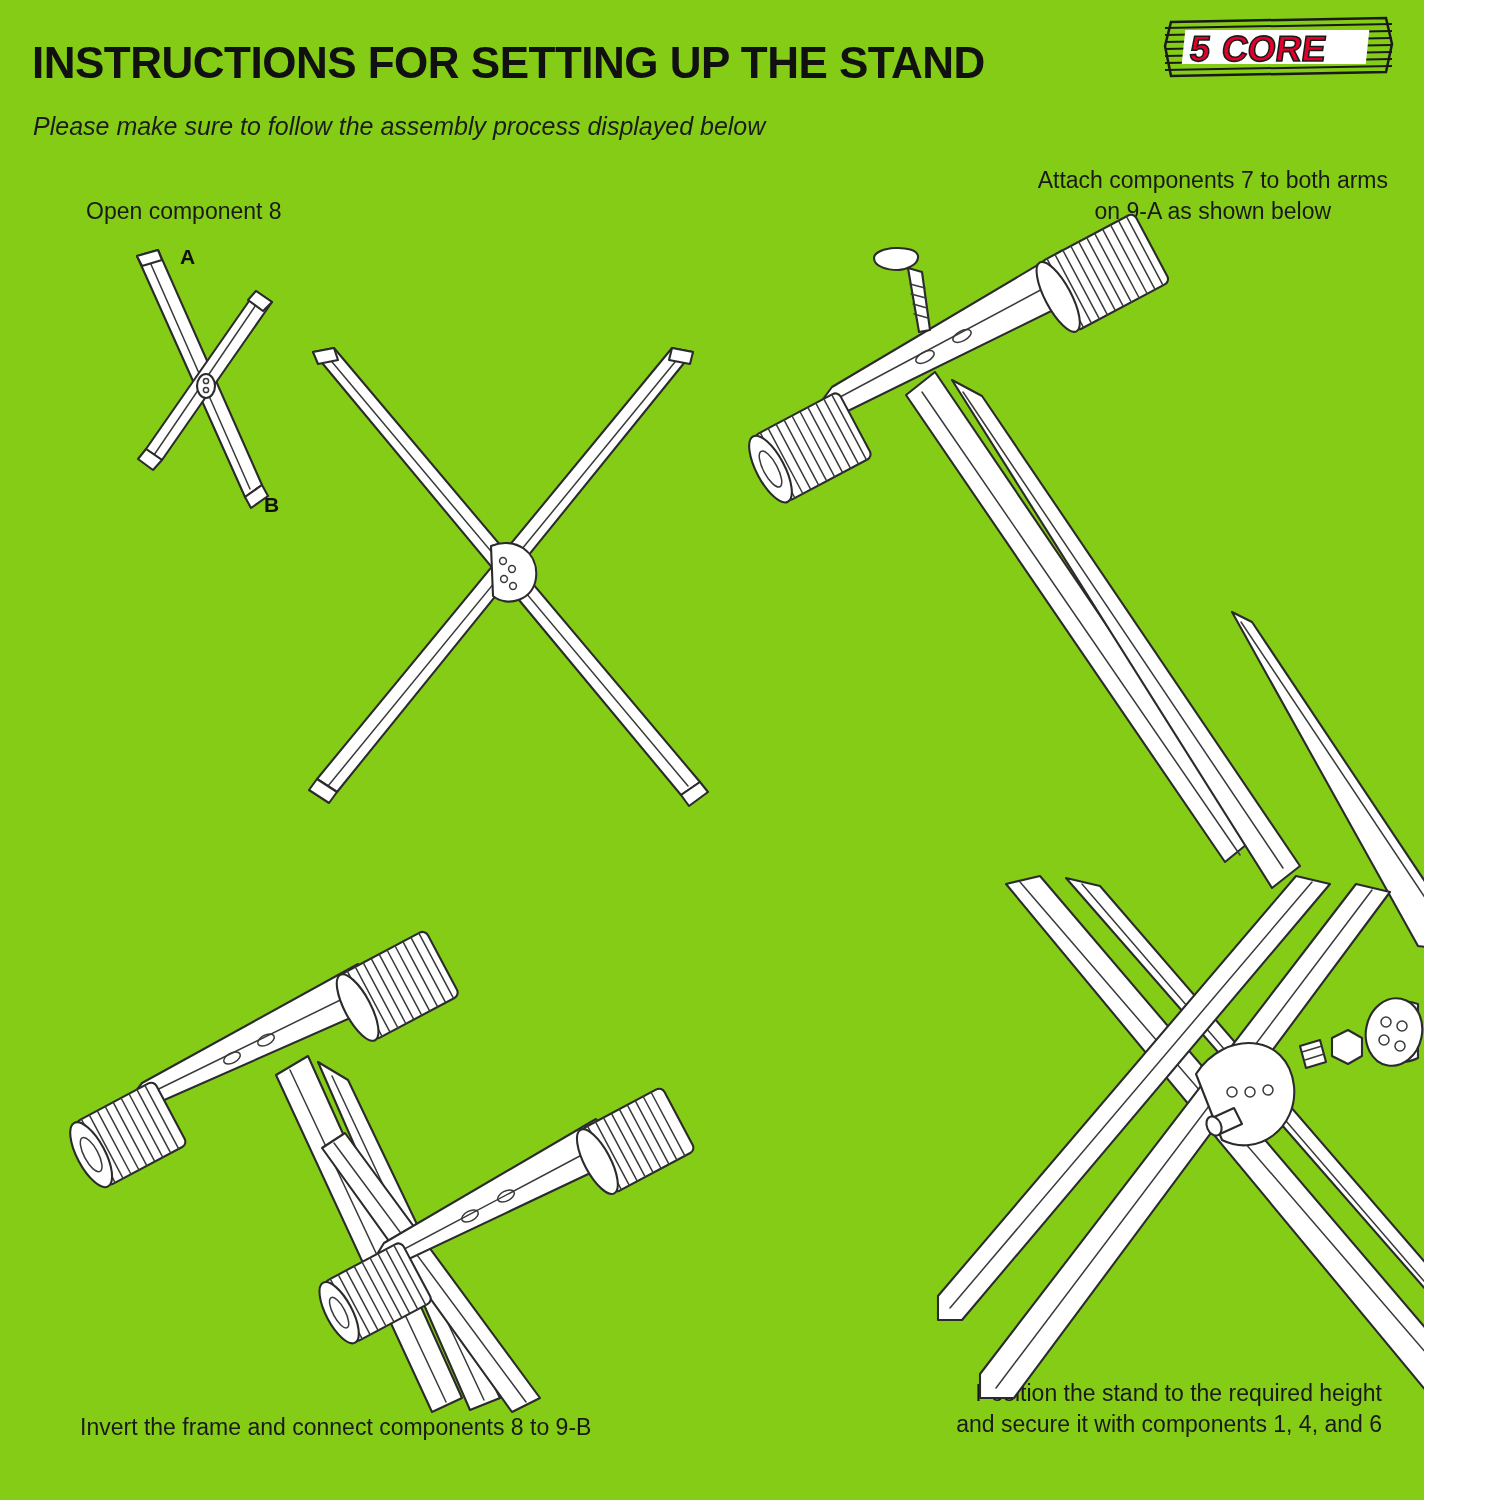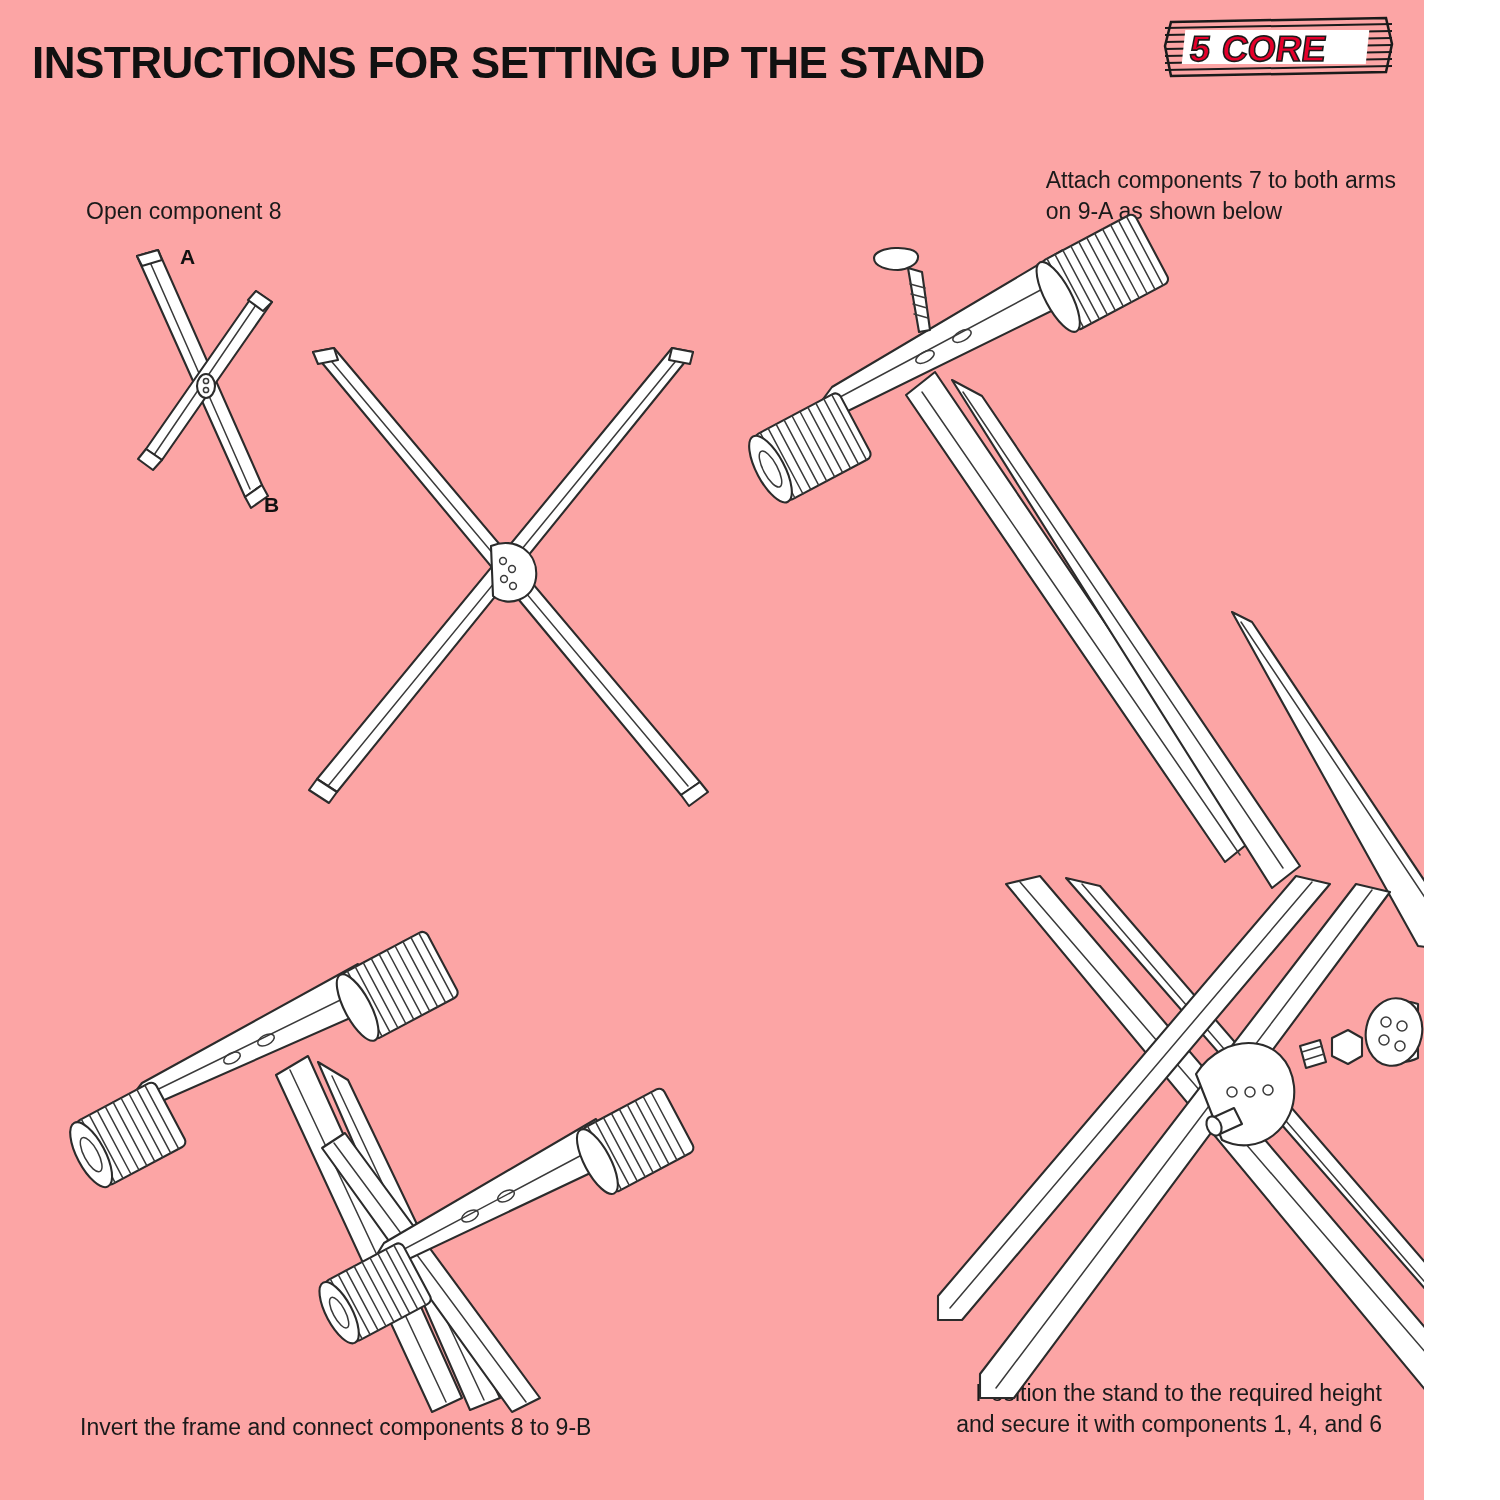--- a/index.html
+++ b/index.html
@@ -4,21 +4,21 @@
 <style>
   html, body {
     margin: 0;
     padding: 0;
     background: #ffffff;
   }
   .page {
     position: relative;
     width: 1424px;
     height: 1500px;
-    background: #fca5a5;
+    background: #84cc16;
     font-family: "Liberation Sans", sans-serif;
     color: #1a1a1a;
     overflow: hidden;
   }
   .title {
     position: absolute;
     left: 32px;
     top: 38px;
     font-size: 44px;
     font-weight: bold;
@@ -47,23 +47,23 @@
     font-size: 23px;
     color: #1a1a1a;
     line-height: 1.35;
     white-space: pre-line;
   }
   .cap-open {
     left: 86px;
     top: 196px;
   }
   .cap-attach {
-    right: 28px;
+    right: 36px;
     top: 165px;
-    text-align: left;
+    text-align: center;
   }
   .cap-invert {
     left: 80px;
     top: 1412px;
   }
   .cap-position {
     right: 42px;
     top: 1378px;
     text-align: right;
   }
@@ -96,20 +96,21 @@
     font-weight: bold;
     fill: #111111;
   }
 </style>
 </head>
 <body>
 
 <div class="page">
 
   <div class="title">INSTRUCTIONS FOR SETTING UP THE STAND</div>
+  <div class="subtitle">Please make sure to follow the assembly process displayed below</div>
 
   <div class="logo">
     <svg viewBox="0 0 235 70" width="235" height="70">
       <g stroke="#1a1a1a" stroke-width="2" fill="none">
         <path d="M4 14 L231 10"></path>
         <path d="M4 21 L231 17"></path>
         <path d="M4 28 L231 24"></path>
         <path d="M4 35 L231 31"></path>
         <path d="M4 42 L231 38"></path>
         <path d="M4 49 L231 45"></path>

